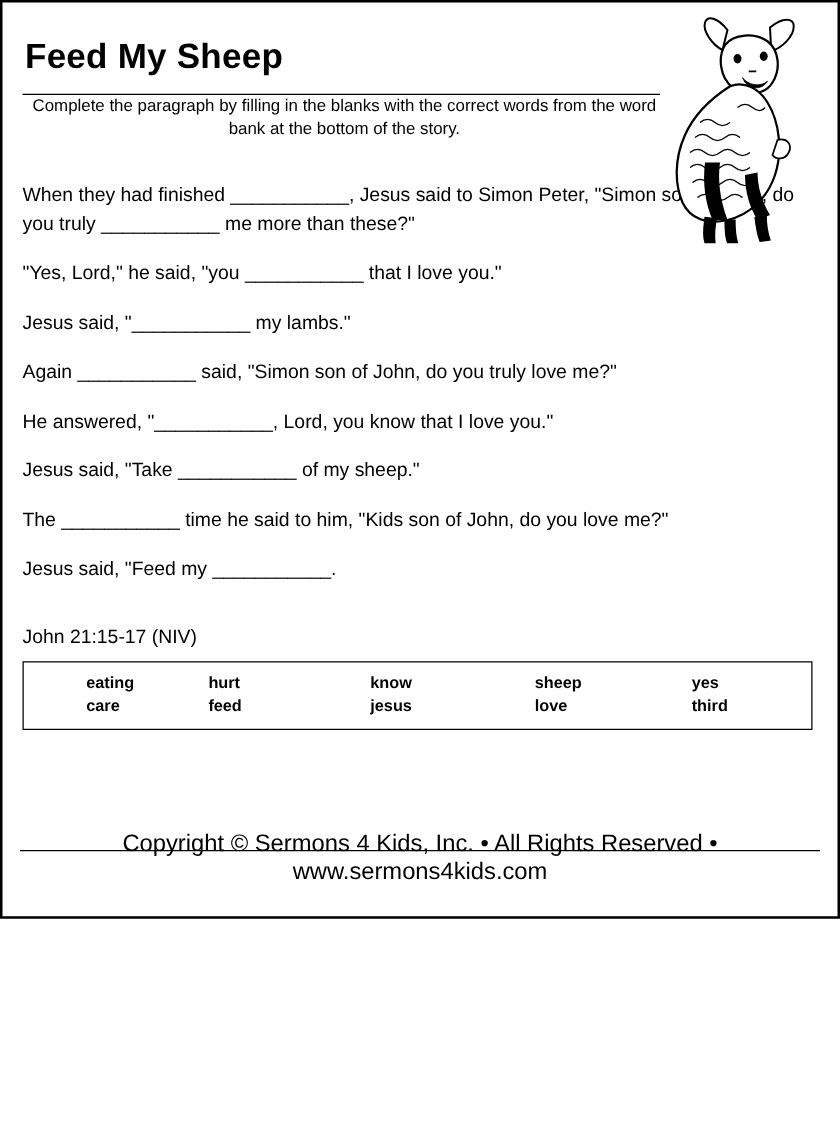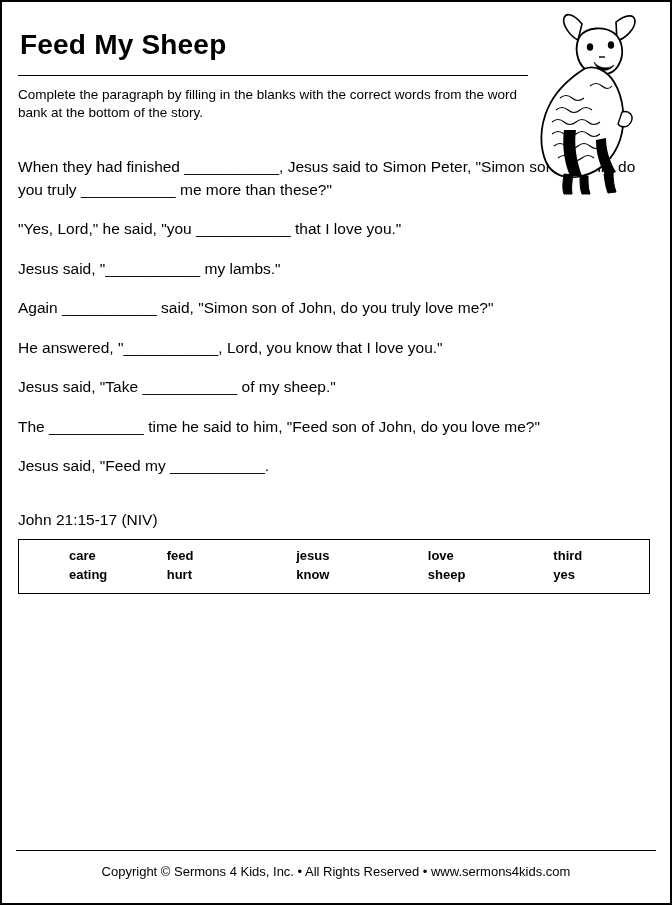--- a/index.html
+++ b/index.html
@@ -10,21 +10,21 @@
     width: 672px;
     height: 905px;
     background: #ffffff;
     font-family: "Liberation Sans", sans-serif;
     color: #000000;
     overflow: hidden;
   }
   .page {
     position: relative;
     width: 672px;
-    height: 905px;
+    height: 735px;
     box-sizing: border-box;
     border: 2px solid #000;
     padding: 0;
   }
   .inner {
     position: absolute;
     left: 14px;
     top: 10px;
     right: 14px;
     bottom: 10px;
@@ -37,22 +37,23 @@
     line-height: 1.1;
   }
   .title-rule {
     border-top: 1px solid #000;
     margin: 14px 0 0 2px;
     width: 510px;
   }
   .instructions {
     font-size: 13.5px;
     line-height: 1.35;
-    margin: 10px 0 0 2px;
+    margin: 0 0 0 2px;
     width: 515px;
+    text-align: center;
   }
   .lamb {
     position: absolute;
     right: 2px;
     top: 0px;
     width: 150px;
     height: 185px;
   }
   .story {
     margin: 34px 0 0 2px;
@@ -96,21 +97,21 @@
     right: 0;
     bottom: 42px;
     border-top: 1px solid #000;
   }
   .footer {
     position: absolute;
     left: 0;
     right: 0;
     bottom: 14px;
     text-align: center;
-    font-size: 13px;
+    font-size: 19px;
   }
 </style>
 </head>
 <body>
 
 <div class="page">
   <div class="inner">
 
     <div class="lamb">
       <svg viewBox="0 0 150 185" width="150" height="185" xmlns="http://www.w3.org/2000/svg">
@@ -154,38 +155,38 @@
     <div class="title-rule"></div>
     <p class="instructions">Complete the paragraph by filling in the blanks with the correct words from the word bank at the bottom of the story.</p>
 
     <div class="story">
       <p class="para">When they had finished ___________, Jesus said to Simon Peter, "Simon son of John, do you truly ___________ me more than these?"</p>
       <p class="para">"Yes, Lord," he said, "you ___________ that I love you."</p>
       <p class="para">Jesus said, "___________ my lambs."</p>
       <p class="para">Again ___________ said, "Simon son of John, do you truly love me?"</p>
       <p class="para">He answered, "___________, Lord, you know that I love you."</p>
       <p class="para">Jesus said, "Take ___________ of my sheep."</p>
-      <p class="para">The ___________ time he said to him, "Feed son of John, do you love me?"</p>
+      <p class="para">The ___________ time he said to him, "Kids son of John, do you love me?"</p>
       <p class="para">Jesus said, "Feed my ___________.</p>
       <p class="ref">John 21:15-17 (NIV)</p>
     </div>
 
     <div class="wordbank">
       <div class="wb-row">
+        <span class="wb-cell">eating</span>
+        <span class="wb-cell">hurt</span>
+        <span class="wb-cell">know</span>
+        <span class="wb-cell">sheep</span>
+        <span class="wb-cell">yes</span>
+      </div>
+      <div class="wb-row">
         <span class="wb-cell">care</span>
         <span class="wb-cell">feed</span>
         <span class="wb-cell">jesus</span>
         <span class="wb-cell">love</span>
         <span class="wb-cell">third</span>
-      </div>
-      <div class="wb-row">
-        <span class="wb-cell">eating</span>
-        <span class="wb-cell">hurt</span>
-        <span class="wb-cell">know</span>
-        <span class="wb-cell">sheep</span>
-        <span class="wb-cell">yes</span>
       </div>
     </div>
 
     <div class="footer-rule"></div>
     <div class="footer">Copyright © Sermons 4 Kids, Inc. • All Rights Reserved • www.sermons4kids.com</div>
   </div>
 </div>
 
 </body></html>

